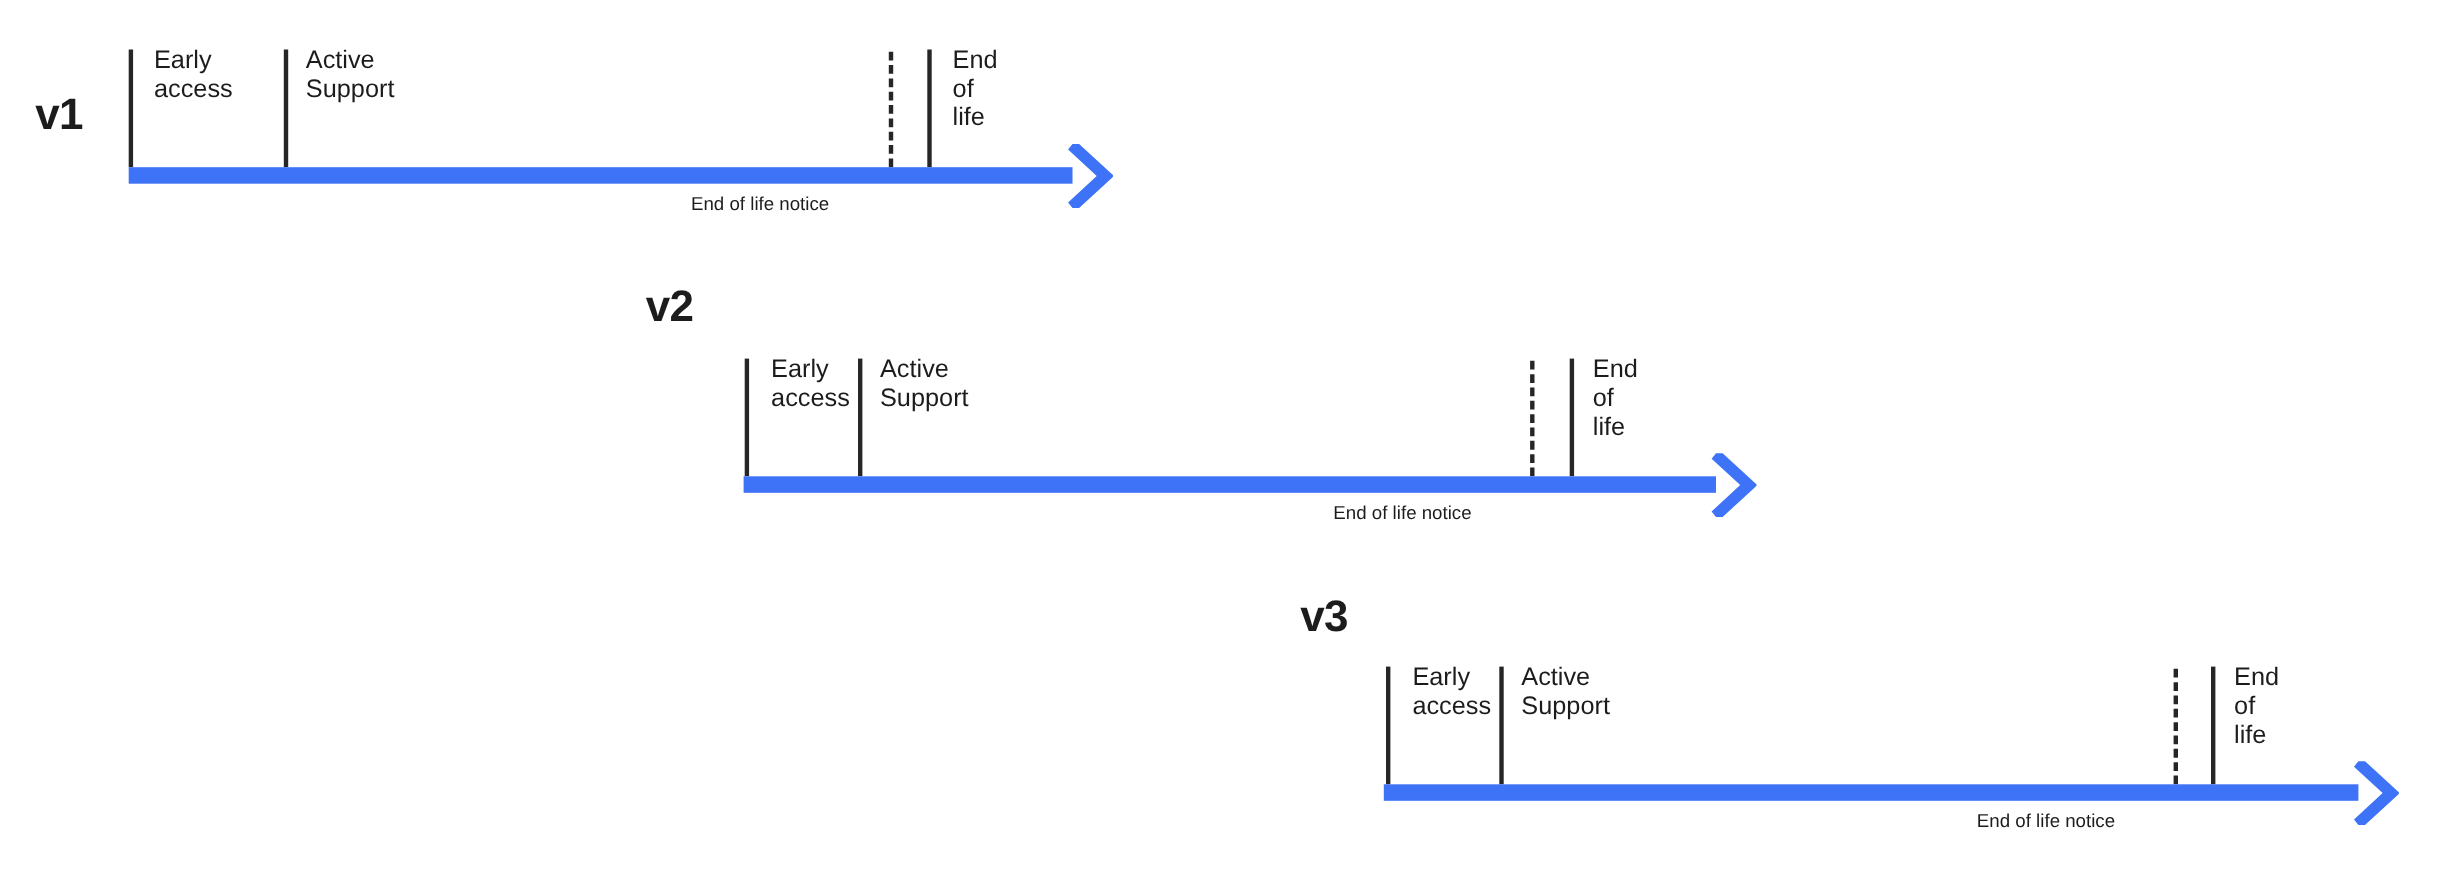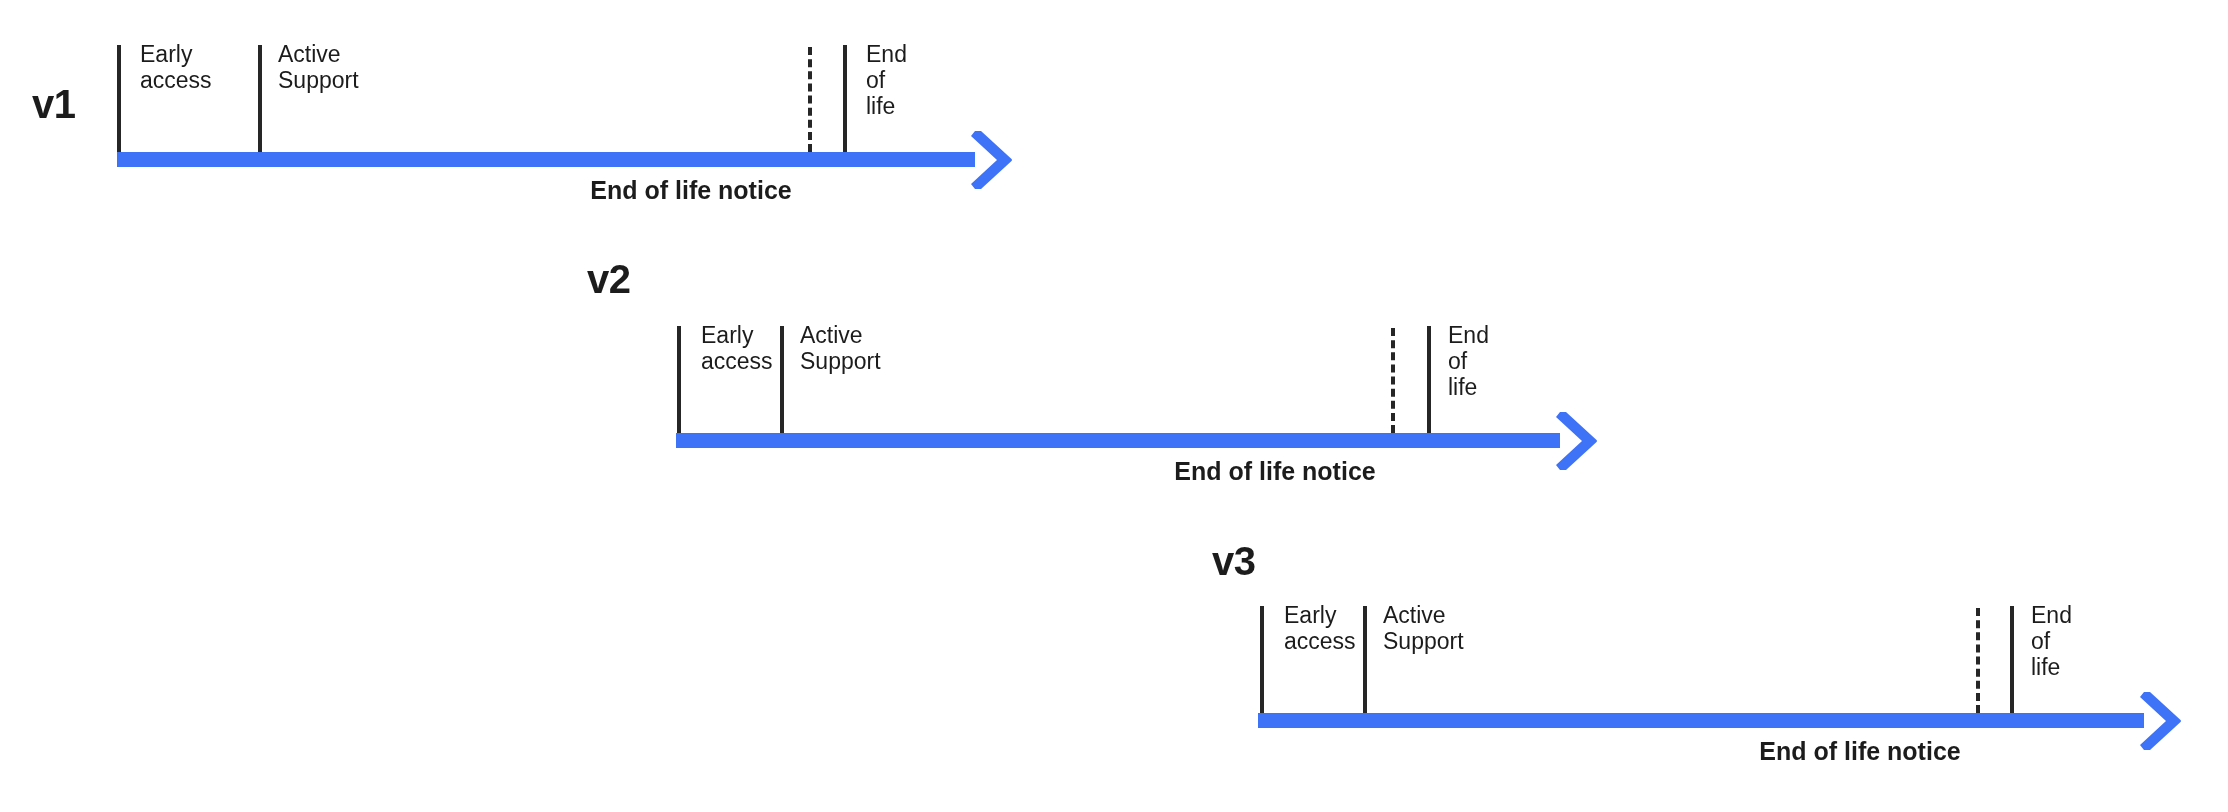--- a/index.html
+++ b/index.html
@@ -45,22 +45,22 @@
   .phase-label {
     position: absolute;
     font-size: 23px;
     font-weight: normal;
     color: #1c1c1c;
     line-height: 1.12;
     white-space: pre-line;
   }
   .notice-label {
     position: absolute;
-    font-size: 25px;
-    font-weight: bold;
+    font-size: 17px;
+    font-weight: normal;
     color: #1c1c1c;
     line-height: 1.12;
     white-space: nowrap;
     transform: translateX(-50%);
     text-align: center;
   }
   .timeline-bar {
     position: absolute;
     height: 15px;
   }
@@ -116,21 +116,21 @@
         <div class="shaft" style="width: 884px; background: rgb(62, 114, 247);"></div>
         <div class="head" style="left: 876px; margin-top: -31px;">
           <svg width="46" height="62" viewBox="0 0 46 62">
             <path d="M8 2 L14 2 L44 29.5 Q46 31 44 32.5 L14 60 L8 60 L4 55 L30 31 L4 7 Z" fill="#3E72F7"></path>
           </svg>
         </div>
       </div>
       <div class="notice-label" style="left: 1275px; top: 457px; color: rgb(28, 28, 28);">End of life notice</div>
     </div>
     <div class="lifecycle-row">
-      <div class="version-label" style="left: 1212px; top: 541px; text-align: center;">v3</div>
+      <div class="version-label" style="left: 1182px; top: 541px; text-align: center;">v3</div>
       <div class="phase-divider" style="left: 1260px; top: 606px; height: 107px; background: rgb(38, 38, 38);"></div>
       <div class="phase-divider" style="left: 1363px; top: 606px; height: 107px; background: rgb(38, 38, 38);"></div>
       <div class="phase-divider dashed" style="left: 1976px; top: 608px; height: 105px; border-left-color: rgb(38, 38, 38);"></div>
       <div class="phase-divider" style="left: 2010px; top: 606px; height: 107px; background: rgb(38, 38, 38);"></div>
       <div class="phase-label" style="left: 1284px; top: 603px; color: rgb(28, 28, 28);">Early
 access</div>
       <div class="phase-label" style="left: 1383px; top: 603px; color: rgb(28, 28, 28);">Active Support</div>
       <div class="phase-label" style="left: 2031px; top: 603px; color: rgb(28, 28, 28);">End of life</div>
       <div class="timeline-bar" style="left: 1258px; top: 713px; width: 924px;">
         <div class="shaft" style="width: 886px; background: rgb(62, 114, 247);"></div>

